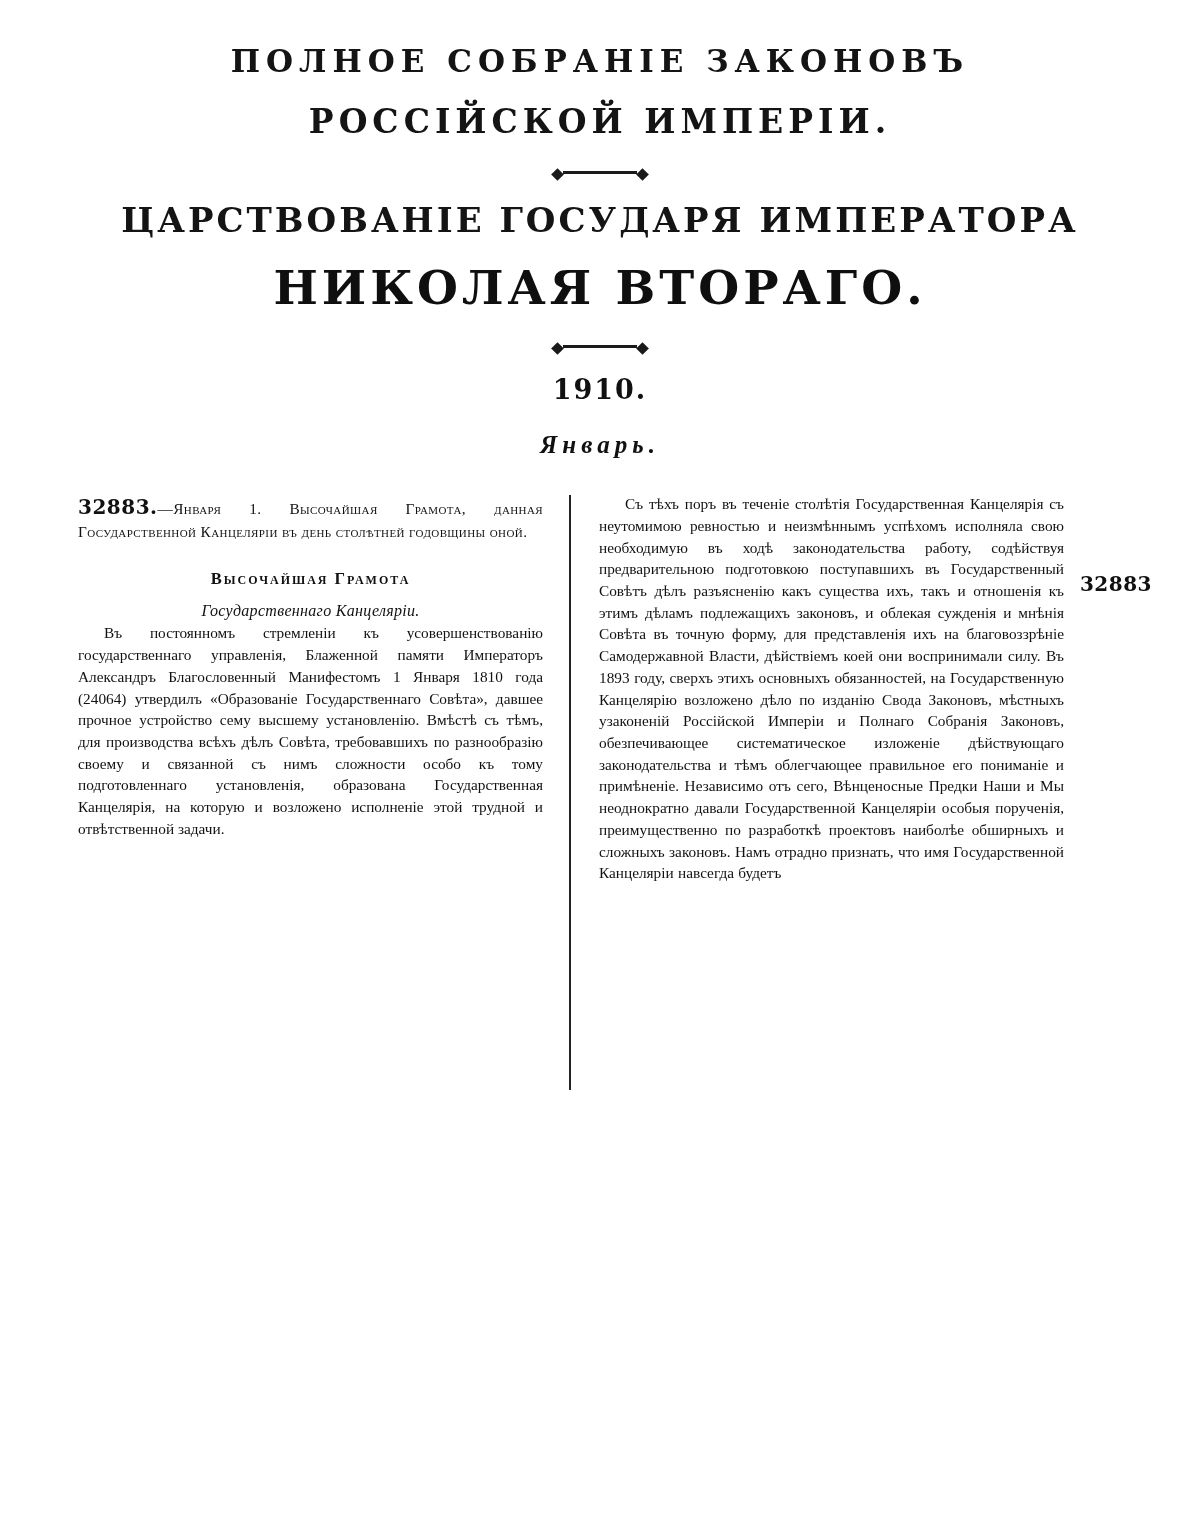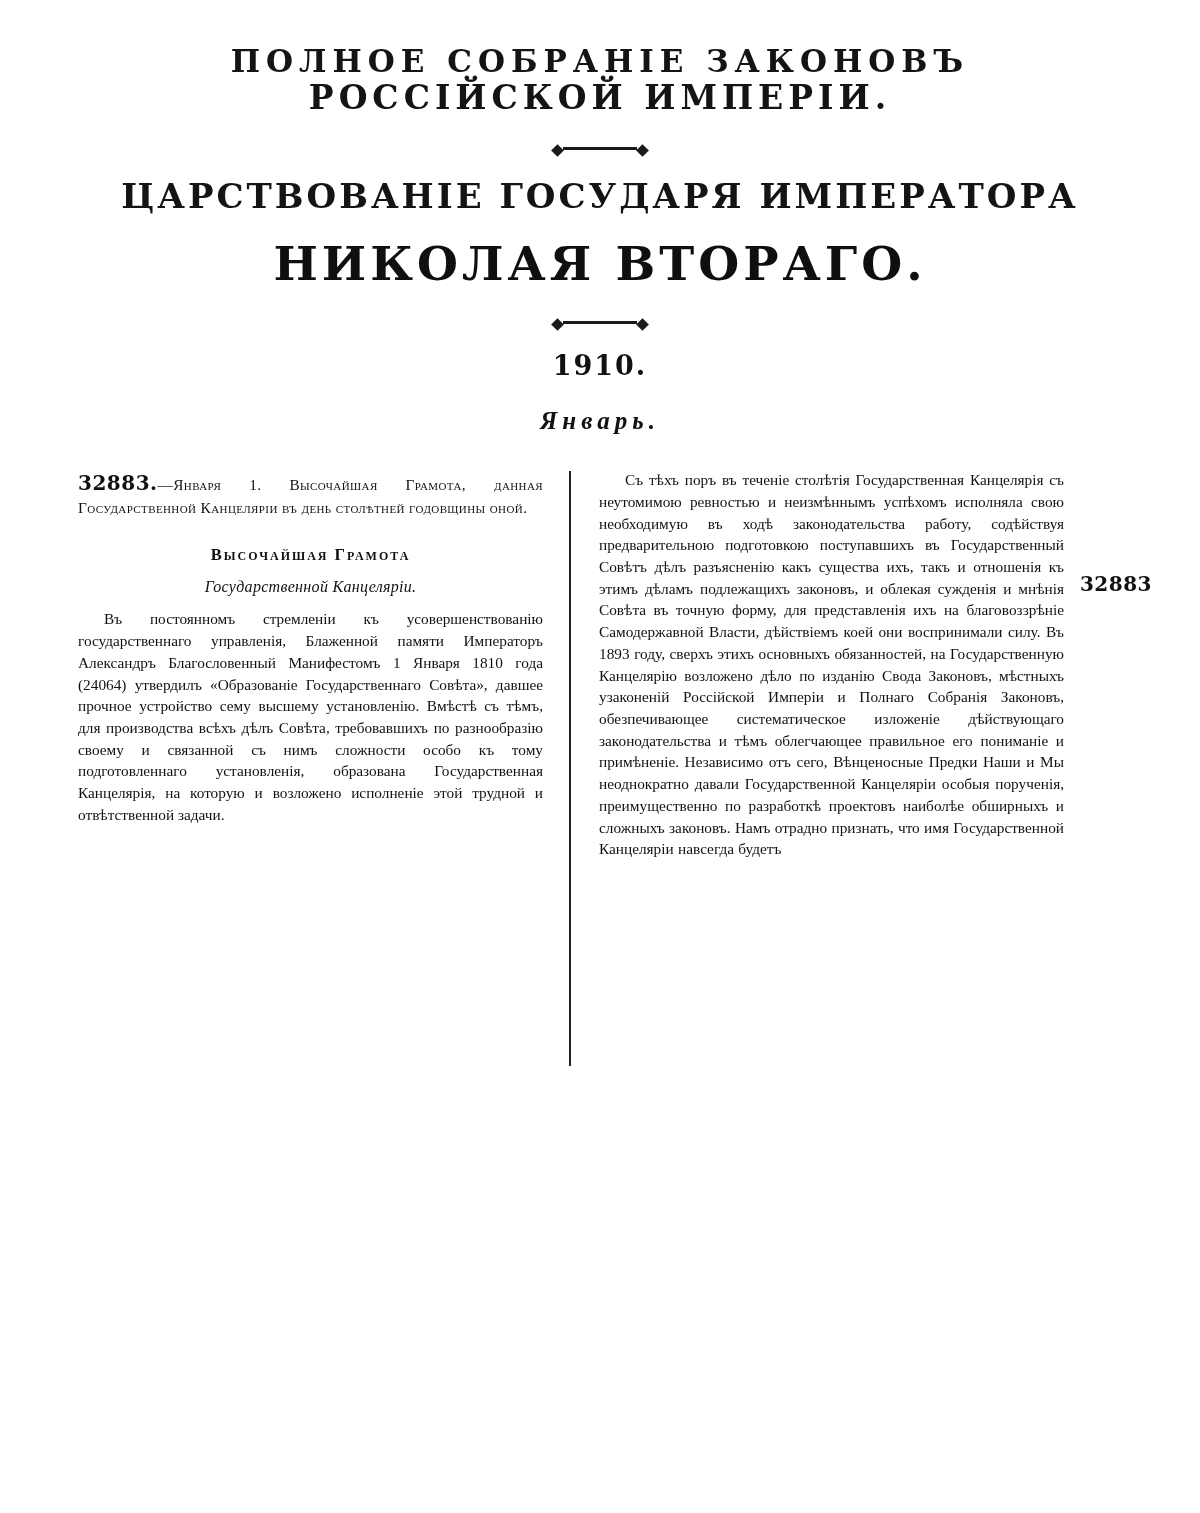--- a/index.html
+++ b/index.html
@@ -35,20 +35,21 @@
     letter-spacing: 6px;
     color: #141414;
     line-height: 1.1;
   }
   .title-line-2 {
     font-family: "DejaVu Serif", serif;
     font-weight: bold;
     font-size: 33px;
     letter-spacing: 5px;
     color: #141414;
+    margin-top: 24px;
   }
   .rule-small {
     width: 74px;
     height: 0;
     border-top: 3px solid #1a1a1a;
     margin: 30px auto 26px auto;
     position: relative;
   }
   .rule-small::before,
   .rule-small::after {
@@ -152,21 +153,21 @@
     margin-top: 24px;
   }
   .subtitle-2 {
     text-align: center;
     font-style: italic;
     font-size: 16px;
     margin-top: 9px;
     letter-spacing: 0.3px;
   }
   .body-par {
-    margin-top: 10px;
+    margin-top: 0;
     text-indent: 26px;
     text-align: justify;
   }
   .body-par.first-right {
     margin-top: 0;
     text-indent: 26px;
   }
   .col-right .body-par { word-spacing: 0.5px; }
 
   .footer {
@@ -207,21 +208,21 @@
     <div class="month">Январь.</div>
   </div>
 
   <div class="columns">
 
     <div class="col col-left">
       <p class="headline">
         <span class="act-num">32883.</span><span class="smallcaps">—Января 1. Высочайшая Грамота, данная Государственной Канцеляріи въ день столѣтней годовщины оной.</span>
       </p>
       <div class="subtitle-1">Высочайшая Грамота</div>
-      <div class="subtitle-2">Государственной Канцеляріи.</div>
+      <div class="subtitle-2">Государственнаго Канцеляріи.</div>
       <p class="body-par">Въ постоянномъ стремленіи къ усовершенствованію государственнаго управленія, Блаженной памяти Императоръ Александръ Благословенный Манифестомъ 1 Января 1810 года (24064) утвердилъ «Образованіе Государственнаго Совѣта», давшее прочное устройство сему высшему установленію. Вмѣстѣ съ тѣмъ, для производства всѣхъ дѣлъ Совѣта, требовавшихъ по разнообразію своему и связанной съ нимъ сложности особо къ тому подготовленнаго установленія, образована Государственная Канцелярія, на которую и возложено исполненіе этой трудной и отвѣтственной задачи.</p>
     </div>
 
     <div class="divider"></div>
 
     <div class="col col-right">
       <p class="body-par first-right">Съ тѣхъ поръ въ теченіе столѣтія Государственная Канцелярія съ неутомимою ревностью и неизмѣннымъ успѣхомъ исполняла свою необходимую въ ходѣ законодательства работу, содѣйствуя предварительною подготовкою поступавшихъ въ Государственный Совѣтъ дѣлъ разъясненію какъ существа ихъ, такъ и отношенія къ этимъ дѣламъ подлежащихъ законовъ, и облекая сужденія и мнѣнія Совѣта въ точную форму, для представленія ихъ на благовоззрѣніе Самодержавной Власти, дѣйствіемъ коей они воспринимали силу. Въ 1893 году, сверхъ этихъ основныхъ обязанностей, на Государственную Канцелярію возложено дѣло по изданію Свода Законовъ, мѣстныхъ узаконеній Россійской Имперіи и Полнаго Собранія Законовъ, обезпечивающее систематическое изложеніе дѣйствующаго законодательства и тѣмъ облегчающее правильное его пониманіе и примѣненіе. Независимо отъ сего, Вѣнценосные Предки Наши и Мы неоднократно давали Государственной Канцеляріи особыя порученія, преимущественно по разработкѣ проектовъ наиболѣе обширныхъ и сложныхъ законовъ. Намъ отрадно признать, что имя Государственной Канцеляріи навсегда будетъ</p>
     </div>
 
   </div>

